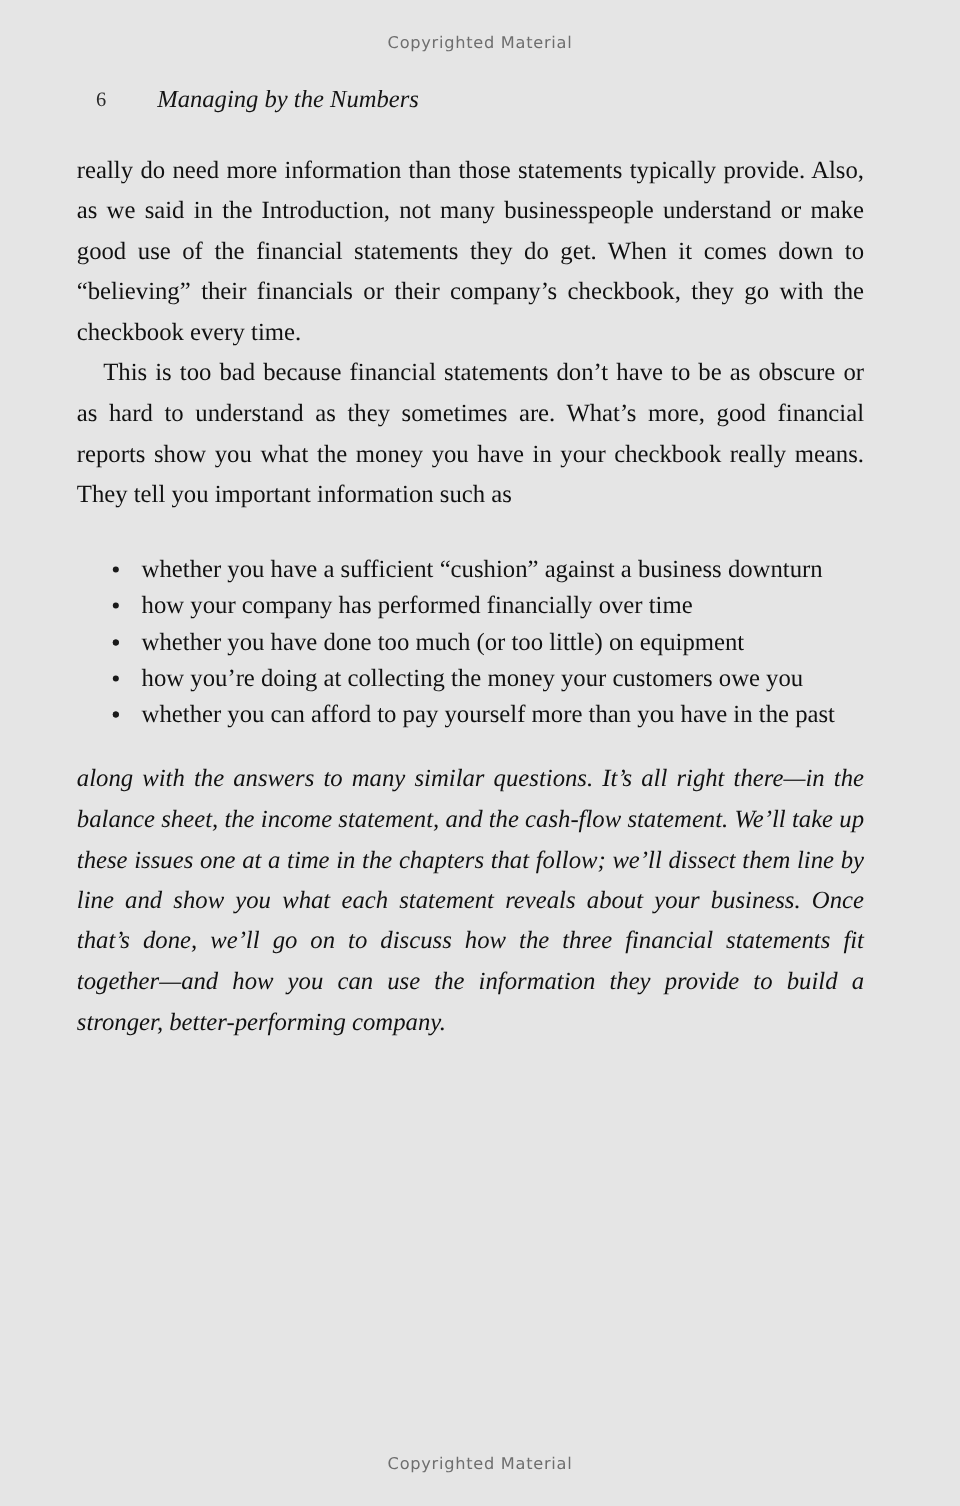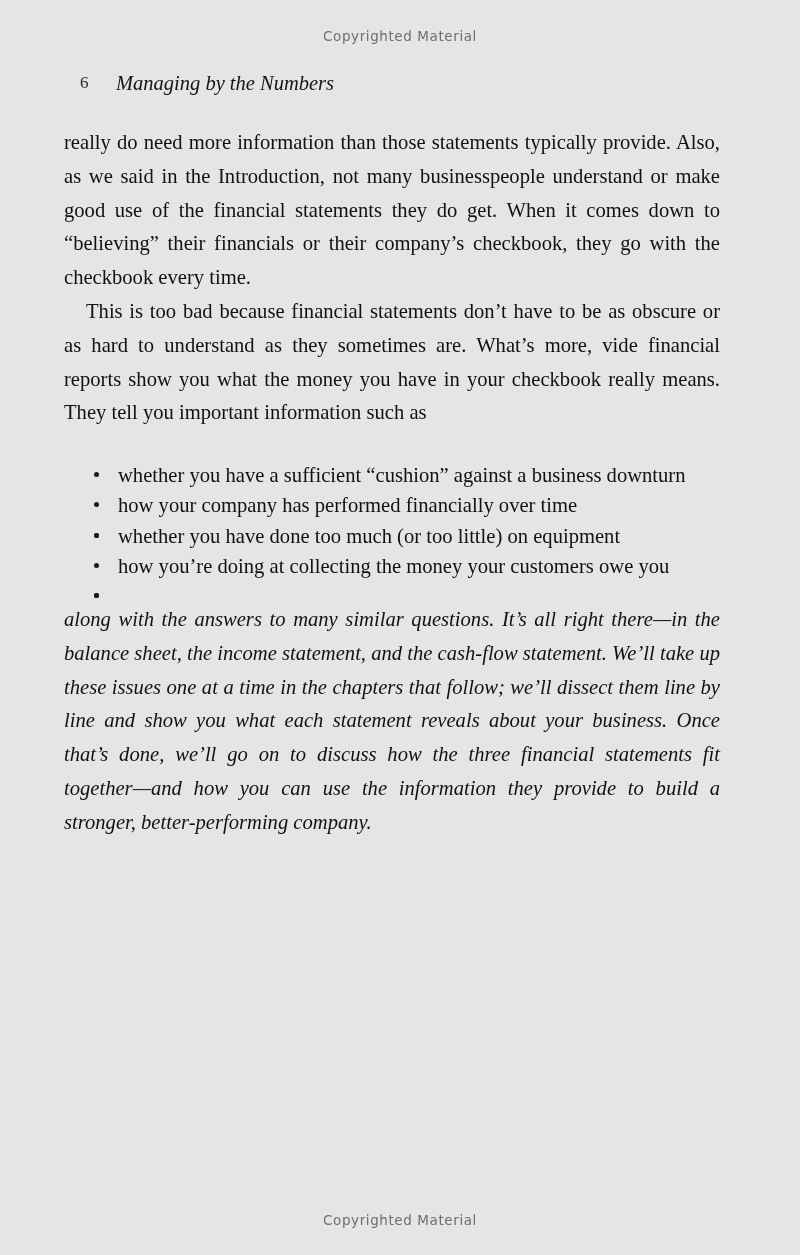--- a/index.html
+++ b/index.html
@@ -44,21 +44,21 @@
   .running-head .folio {
     position: absolute;
     left: 0;
     top: 2px;
     font-size: 17px;
     color: #2a2a2a;
     line-height: 1;
   }
   .running-head .head-title {
     position: absolute;
-    left: 36px;
+    left: 51px;
     top: 0;
     font-size: 20.5px;
     font-style: italic;
     color: #141414;
     line-height: 1.1;
     white-space: nowrap;
   }
 
   
   .textblock {
@@ -119,21 +119,21 @@
 
   <div class="running-head">
     <span class="folio">6</span>
     <span class="head-title">Managing by the Numbers</span>
   </div>
 
   <div class="textblock">
 
     <p class="body">really do need more information than those statements typically pro­vide. Also, as we said in the Introduction, not many businesspeople un­derstand or make good use of the financial statements they do get. When it comes down to “believing” their financials or their company’s checkbook, they go with the checkbook every time.</p>
 
-    <p class="body indent">This is too bad because financial statements don’t have to be as ob­scure or as hard to understand as they sometimes are. What’s more, vide financial reports show you what the money you have in your checkbook really means. They tell you important information such as</p>
+    <p class="body indent">This is too bad because financial statements don’t have to be as ob­scure or as hard to understand as they sometimes are. What’s more, good financial reports show you what the money you have in your checkbook really means. They tell you important information such as</p>
 
     <ul class="bullets">
       <li>
         <span class="dot"></span>
         <span>whether you have a sufficient “cushion” against a business downturn</span>
       </li>
       <li>
         <span class="dot"></span>
         <span>how your company has performed financially over time</span>
       </li>
@@ -146,20 +146,21 @@
       </li>
       <li>
         <span class="dot"></span>
         <span>how you’re doing at collecting the money your customers owe you</span>
       </li>
       <li>
         <span class="dot"></span>
       </li>
       <li>
         <span class="dot"></span>
+        <span>whether you can afford to pay yourself more than you have in the past</span>
       </li>
     </ul>
 
     <p class="body last">along with the answers to many similar questions. It’s all right there—in the balance sheet, the income statement, and the cash-flow statement. We’ll take up these issues one at a time in the chapters that follow; we’ll dissect them line by line and show you what each statement reveals about your business. Once that’s done, we’ll go on to discuss how the three financial statements fit together—and how you can use the infor­mation they provide to build a stronger, better-performing company.</p>
 
   </div>
 
   <div class="copyright-band bottom">Copyrighted Material</div>
 
 </div>

